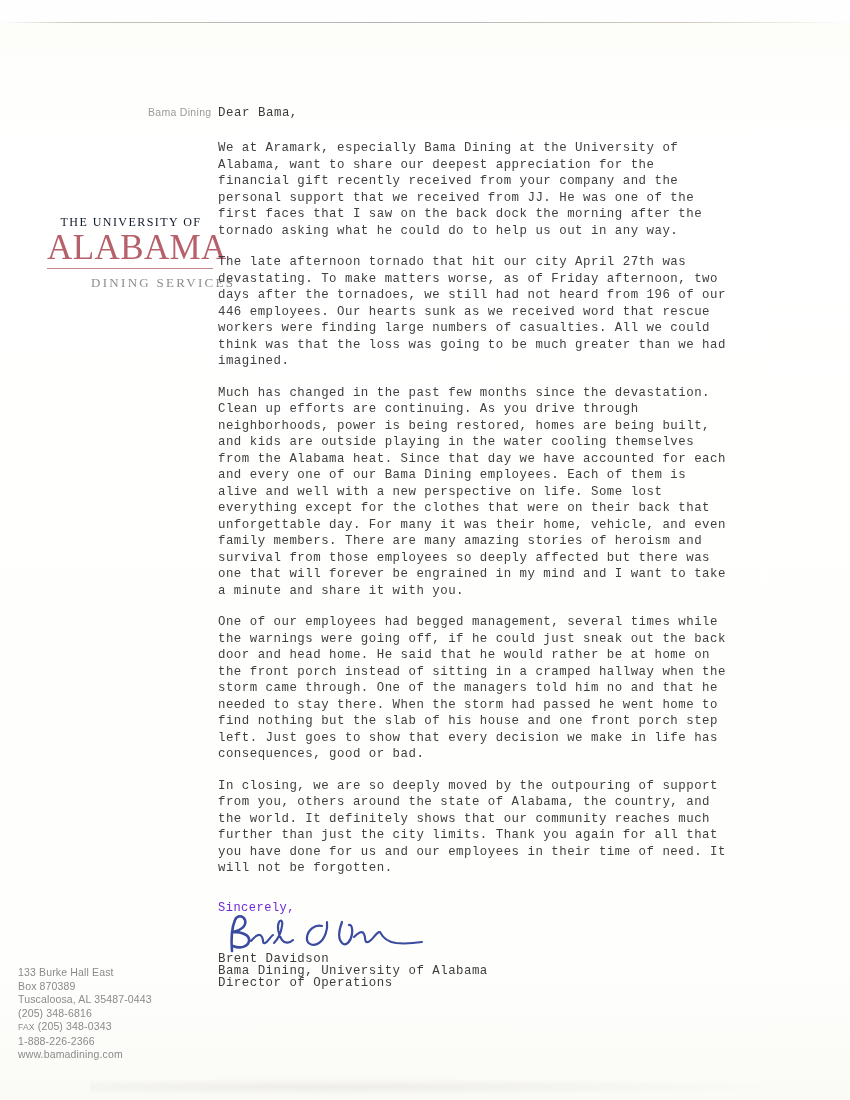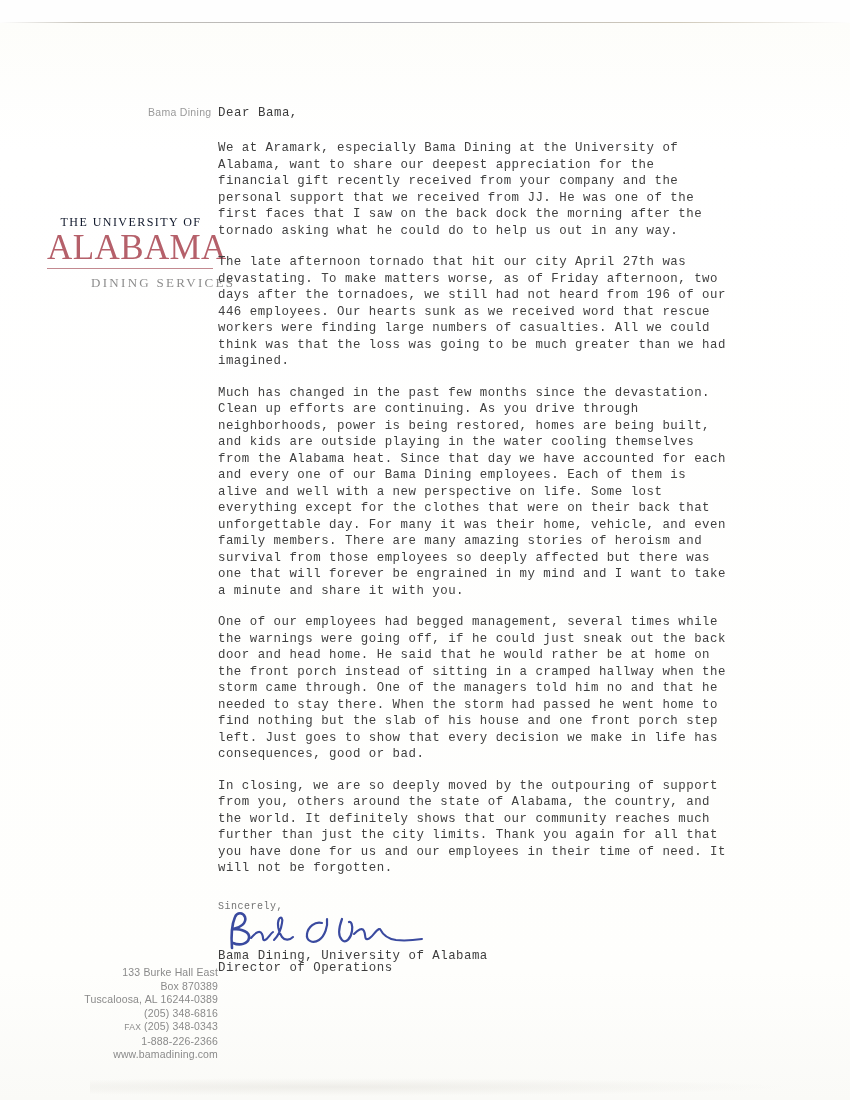--- a/index.html
+++ b/index.html
@@ -118,22 +118,22 @@
   }
   .para:last-child { margin-bottom: 8px; }
 
   
   .sig-area {
     position: absolute;
     left: 218px; top: 901px;
     width: 400px;
   }
   .sig-closing {
-    font-size: 10px;
-    color: #737373;
+    font-size: 12px;
+    color: #6d28d9;
     letter-spacing: 0.5px;
     white-space: pre;
   }
   .sig-ink {
     position: relative;
     height: 42px;
     margin-top: -2px;
   }
   .sig-ink svg { display: block; }
   .sig-lines {
@@ -143,21 +143,20 @@
     line-height: 16px;
     white-space: pre;
     margin-top: -4px;
   }
 
   
   .footer {
     position: absolute;
     left: 18px; top: 966px;
     width: 200px;
-    text-align: right;
     font-family: "Liberation Sans", sans-serif;
     font-size: 10.5px;
     color: #8a8a8a;
     line-height: 13.5px;
     letter-spacing: 0.15px;
   }
   .footer div { white-space: nowrap; }
   .footer .fax-line .fax-label {
     font-size: 8.5px;
     letter-spacing: 0.2px;
@@ -199,27 +198,28 @@
           <path d="M14 38 C13 26, 14 14, 17 7 C19 2, 25 2, 27 7 C29 13, 22 18, 15 19 C24 19, 32 22, 31 28 C30 34, 22 36, 15 33" stroke-width="2.6"></path>
           <path d="M33 28 C38 22, 42 20, 44 24 C46 28, 44 31, 47 30 C50 29, 52 24, 55 22" stroke-width="2.1"></path>
           <path d="M56 30 C60 26, 63 20, 64 13 C65 8, 63 6, 61 9 C59 13, 60 22, 64 27 C67 31, 72 30, 75 27" stroke-width="2.1"></path>
           <path d="M104 13 C97 11, 90 17, 89 24 C88 31, 95 34, 101 30 C107 26, 110 16, 109 9" stroke-width="2.2"></path>
           <path d="M124 9 C121 17, 120 26, 124 30 C128 34, 133 28, 134 21 C135 15, 133 11, 131 12" stroke-width="2.2"></path>
           <path d="M136 24 C140 20, 144 17, 146 21 C148 25, 146 30, 150 29 C154 28, 157 21, 161 19" stroke-width="2.1"></path>
           <path d="M162 19 C165 25, 170 29, 178 30 C188 31, 197 30, 204 29" stroke-width="2.0"></path>
         </g>
       </svg>
     </div>
+    <div class="sig-lines">Brent Davidson</div>
     <div class="sig-lines">Bama Dining, University of Alabama</div>
     <div class="sig-lines">Director of Operations</div>
   </div>
 
   <div class="footer">
     <div>133 Burke Hall East</div>
     <div>Box 870389</div>
-    <div>Tuscaloosa, AL 16244-0389</div>
+    <div>Tuscaloosa, AL 35487-0443</div>
     <div>(205) 348-6816</div>
     <div class="fax-line"><span class="fax-label">FAX</span> <span>(205) 348-0343</span></div>
     <div>1-888-226-2366</div>
     <div>www.bamadining.com</div>
   </div>
 
 </div>
 
 </body></html>

